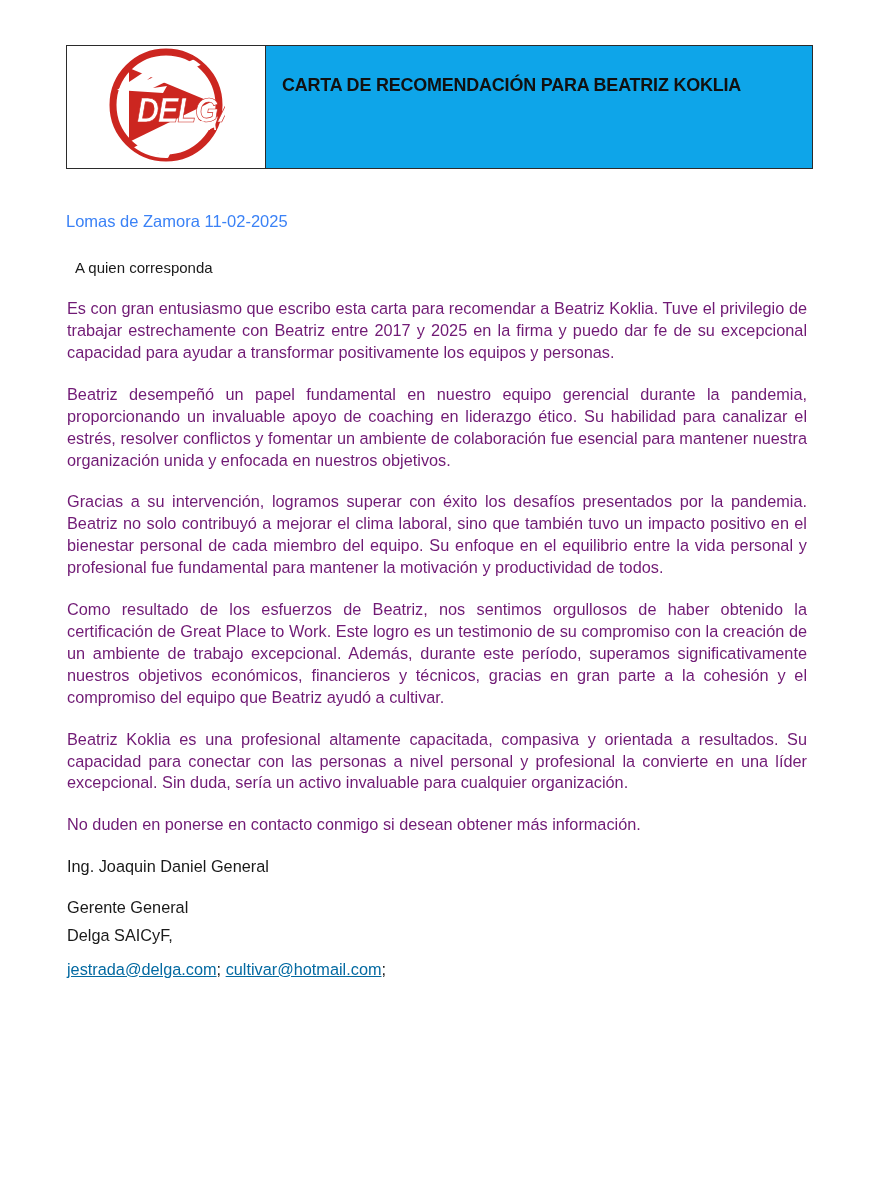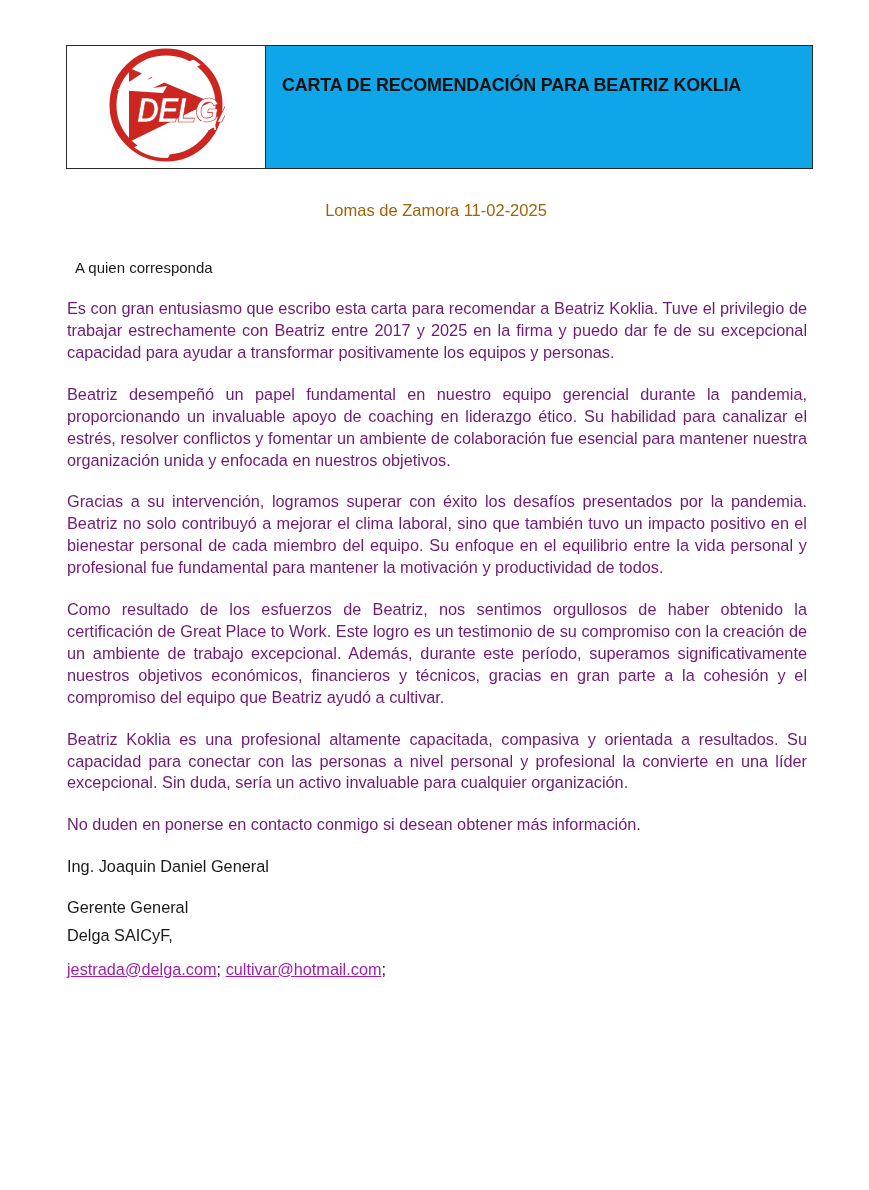--- a/index.html
+++ b/index.html
@@ -66,25 +66,25 @@
     width: 118px;
     height: 118px;
     position: relative;
   }
   .logo-svg { display: block; }
 
   
   .date-line {
     position: absolute;
     left: 66px;
-    top: 201px;
+    top: 212px;
     width: 740px;
-    text-align: center;
+    text-align: left;
     font-size: 16.5px;
-    color: #a16207;
+    color: #3b82f6;
   }
 
   .content {
     position: absolute;
     left: 67px;
     top: 258px;
     width: 740px;
   }
 
   .salutation {
@@ -111,21 +111,21 @@
   }
   .sig-line.tight { margin-bottom: 6px; }
   .sig-line.tighter { margin-bottom: 12px; }
 
   .email-line {
     font-size: 16.3px;
     line-height: 1.34;
     margin: 0;
   }
   .email-link {
-    color: #a21caf;
+    color: #0369a1;
     text-decoration: underline;
   }
   .semi { color: #1a1a1a; }
 </style>
 </head>
 <body>
 
 <div class="page">
 
   <table class="header-table">

